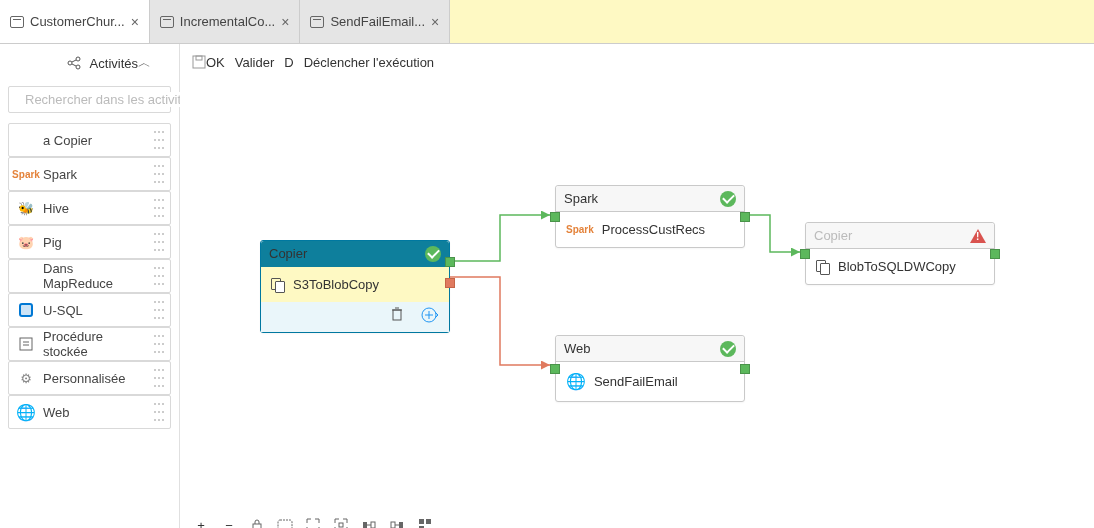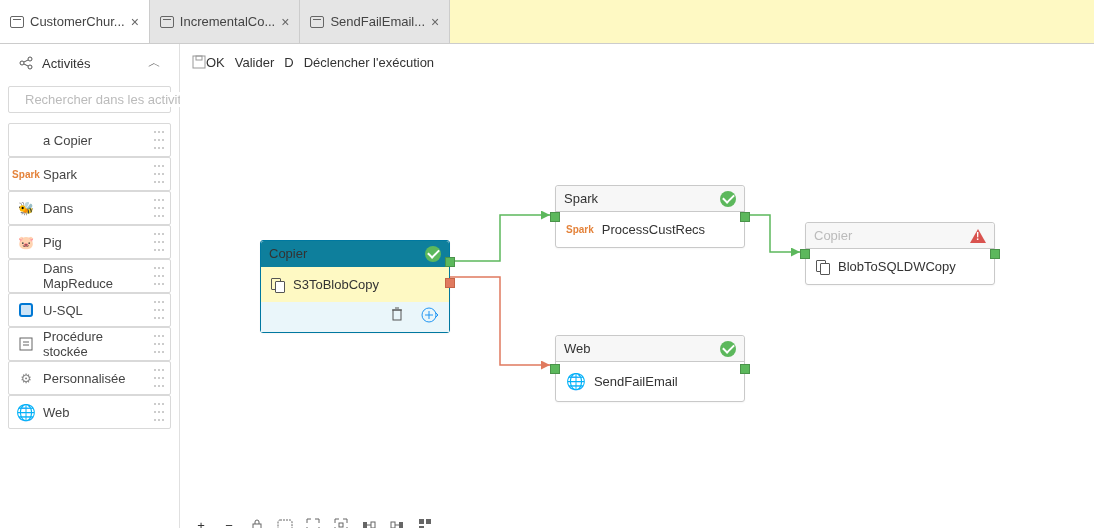--- a/index.html
+++ b/index.html
@@ -5,21 +5,21 @@
 *{box-sizing:border-box;margin:0;padding:0;font-family:"Segoe UI",Arial,sans-serif;font-size:13px;color:#333}
 body{background:#fff;width:1094px;height:528px;overflow:hidden;position:relative}
 .tabs{display:flex;height:44px;background:#fef9c3;border-bottom:1px solid #ccc}
 .tab{display:flex;align-items:center;padding:0 10px;gap:6px;border-right:1px solid #ccc;background:#e5e5e5;cursor:pointer}
 .tab.active{background:#fff}
 .tab .t-icon{width:14px;height:12px;display:inline-block}
 .tab .t-label{color:#444;white-space:nowrap}
 .tab .close{color:#666;font-size:14px;line-height:1}
 .layout{display:flex;height:calc(100% - 32px)}
 .sidebar{width:180px;border-right:1px solid #e0e0e0;display:flex;flex-direction:column;background:#fff}
-.sb-head{display:flex;align-items:center;justify-content:space-between;padding:10px 18px}
+.sb-head{display:flex;align-items:center;justify-content:flex-end;padding:10px 28px}
 .sb-head .hd-left{display:flex;align-items:center;gap:8px;color:#555}
 .sb-head .chev{color:#666}
 .search{display:flex;align-items:center;gap:8px;margin:4px 8px 10px;padding:5px 8px;border:1px solid #d9d9d9;border-radius:2px}
 .search input{border:none;outline:none;flex:1;color:#999}
 .search input::placeholder{color:#bbb}
 .act-list{display:flex;flex-direction:column;padding:0 8px}
 .act{display:flex;align-items:center;height:34px;border:1px solid #d9d9d9;border-radius:2px;padding:0 6px 0 8px;gap:8px;cursor:grab}
 .act .ic{width:18px;height:18px;display:flex;align-items:center;justify-content:center}
 .act .lbl{flex:1;color:#444}
 .act .grip{width:10px;height:18px;display:flex;flex-direction:column;justify-content:space-between}
@@ -120,21 +120,21 @@
           <span class="ic ic-spark">Spark</span>
           <span class="lbl">Spark</span>
           <span class="grip">
             <span></span>
             <span></span>
             <span></span>
           </span>
         </div>
       <div class="act">
           <span class="ic ic-hive">🐝</span>
-          <span class="lbl">Dans</span>
+          <span class="lbl">Hive</span>
           <span class="grip">
             <span></span>
             <span></span>
             <span></span>
           </span>
         </div>
       <div class="act">
           <span class="ic ic-pig">🐷</span>
           <span class="lbl">Pig</span>
           <span class="grip">

